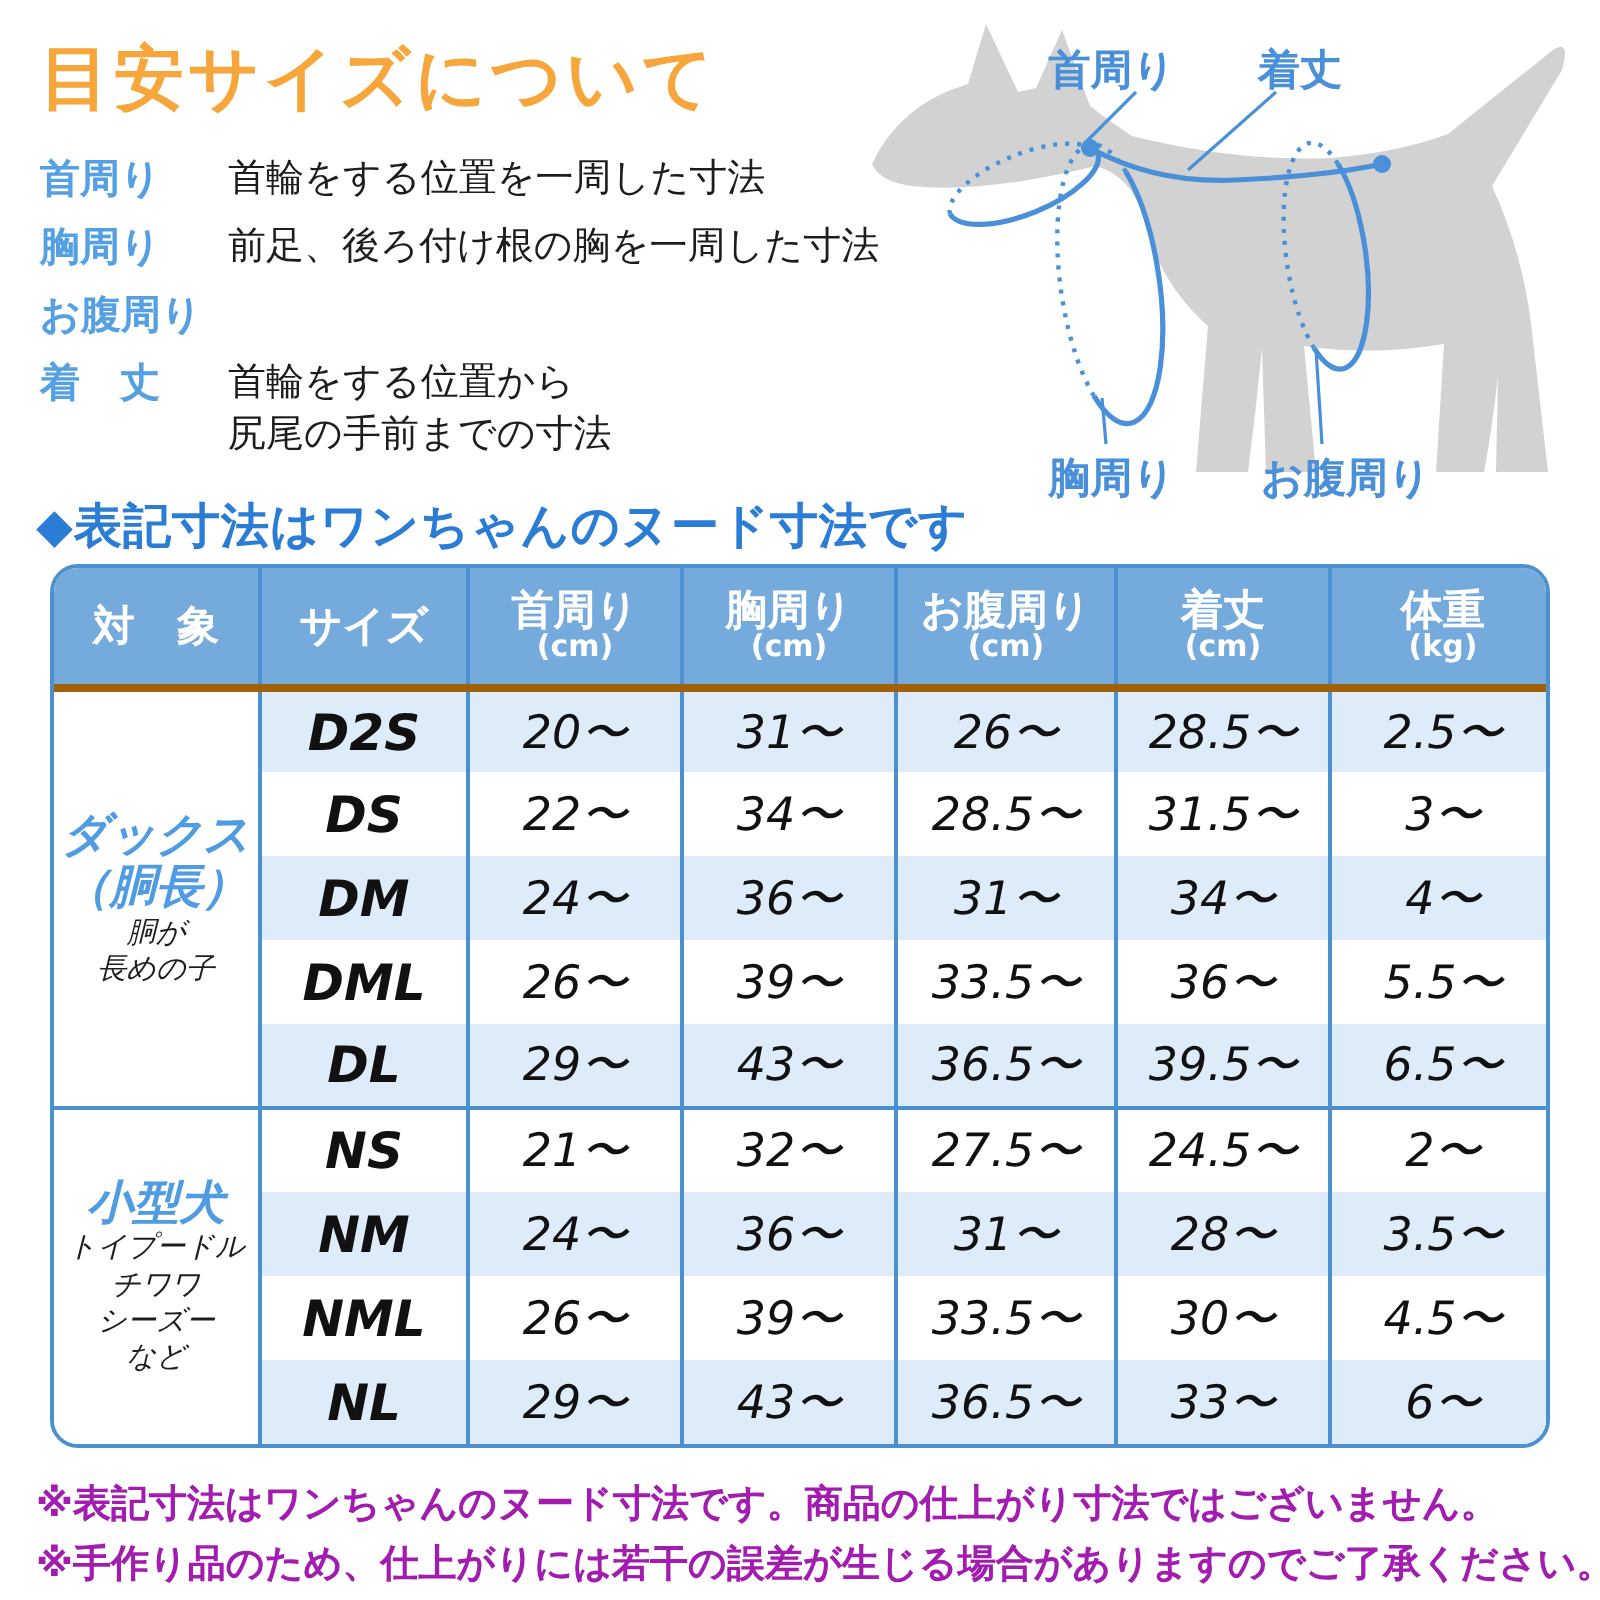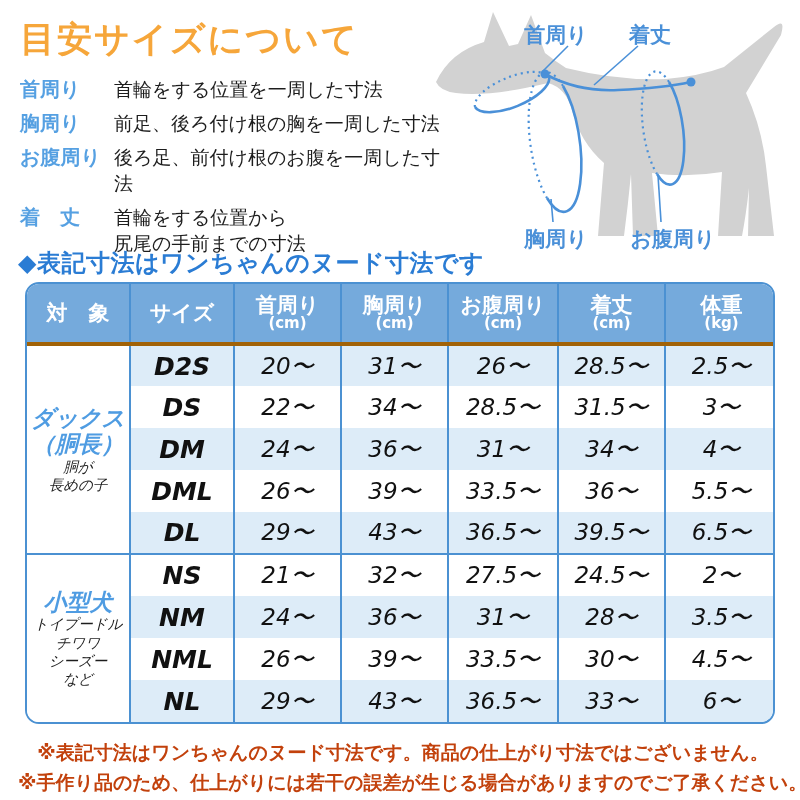--- a/index.html
+++ b/index.html
@@ -30,42 +30,41 @@
   td { height:42px; font-size:23px; color:#111; border-left:2px solid #4b91d2;font-style:italic; }
   td.size { font-weight:bold; font-size:25px; }
   tr.stripe td { background:#ddecf8; }
   tr td.subject { background:#fff; }
   tr.group-sep td { border-top:2px solid #4b91d2; }
   td.subject { padding:16px 2px; }
   .g-name { color:#4f9ce2; font-weight:bold; font-size:23px; line-height:1.15; }
   .g-note { color:#1d1d1d; font-size:14.5px; line-height:1.25; }
 
   .notes { position:absolute; left:18px; top:737px; width:770px; }
-  .note-line { color:#c2410c; font-weight:bold; font-size:19px; line-height:1.6;
-               white-space:nowrap;text-align:center; }
+  .note-line { color:#a21caf; font-weight:bold; font-size:19px; line-height:1.6;
+               white-space:nowrap; }
 </style>
 </head>
 <body>
 
 <div class="page">
 
   <div class="title">目安サイズについて</div>
 
   <div class="defs" id="defs">
       <div class="def-row">
         <span class="def-term">首周り</span>
         <span class="def-desc">首輪をする位置を一周した寸法</span>
       </div>
       <div class="def-row">
         <span class="def-term">胸周り</span>
         <span class="def-desc">前足、後ろ付け根の胸を一周した寸法</span>
       </div>
       <div class="def-row">
         <span class="def-term">お腹周り</span>
-        <span class="def-desc">後ろ足、前付け根のお腹を一周した寸法</span>
       </div>
       <div class="def-row">
         <span class="def-term">着　丈</span>
         <span class="def-desc">首輪をする位置から<br>尻尾の手前までの寸法</span>
       </div>
     </div>
 
   <div class="diagram">
     <svg width="372" height="256" viewBox="0 0 372 256">
 

